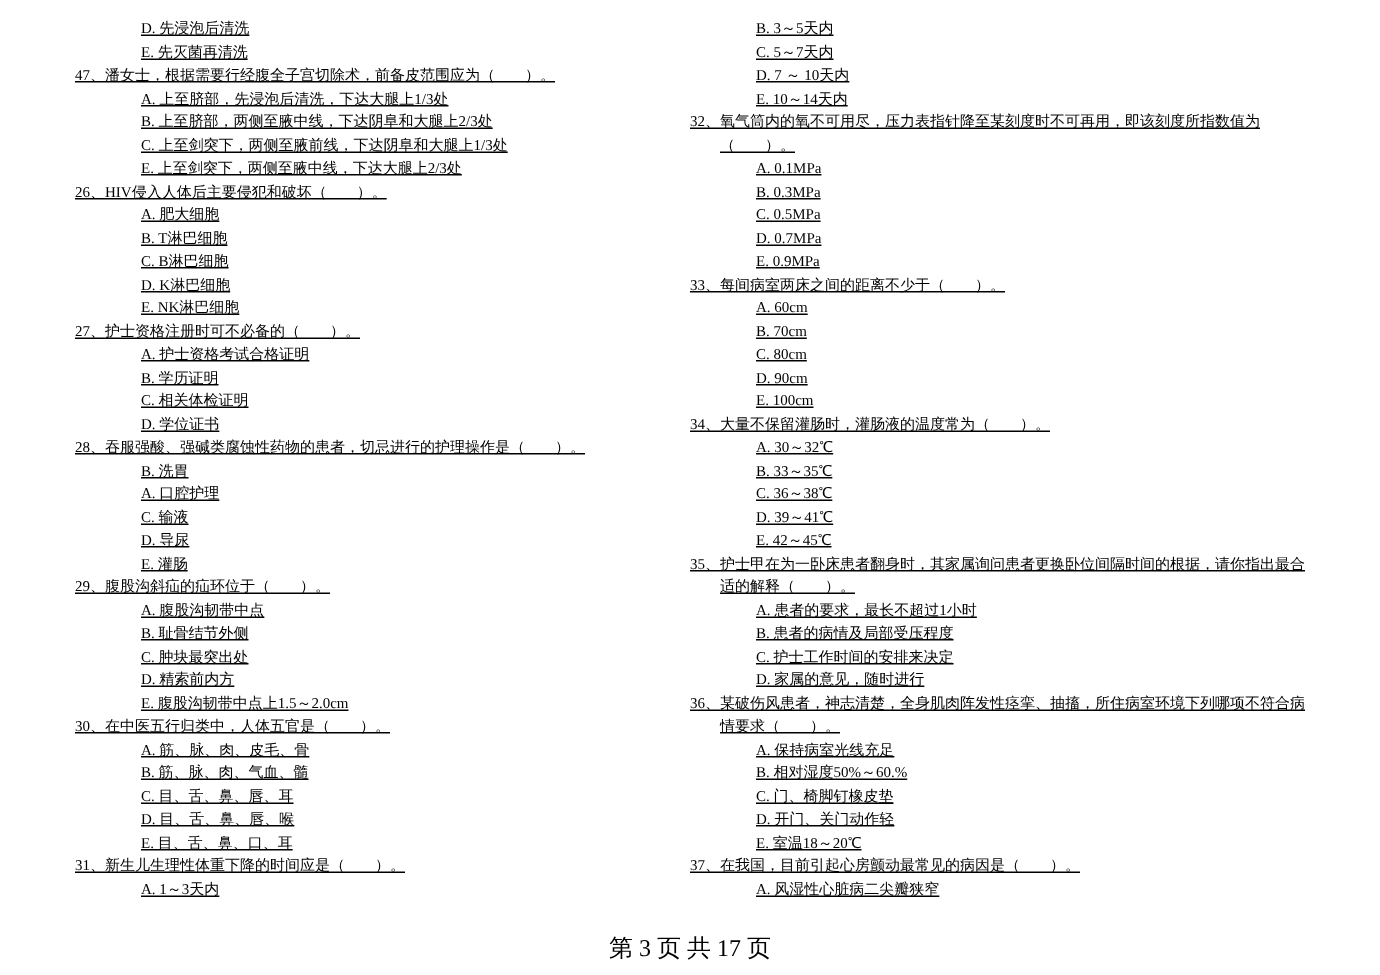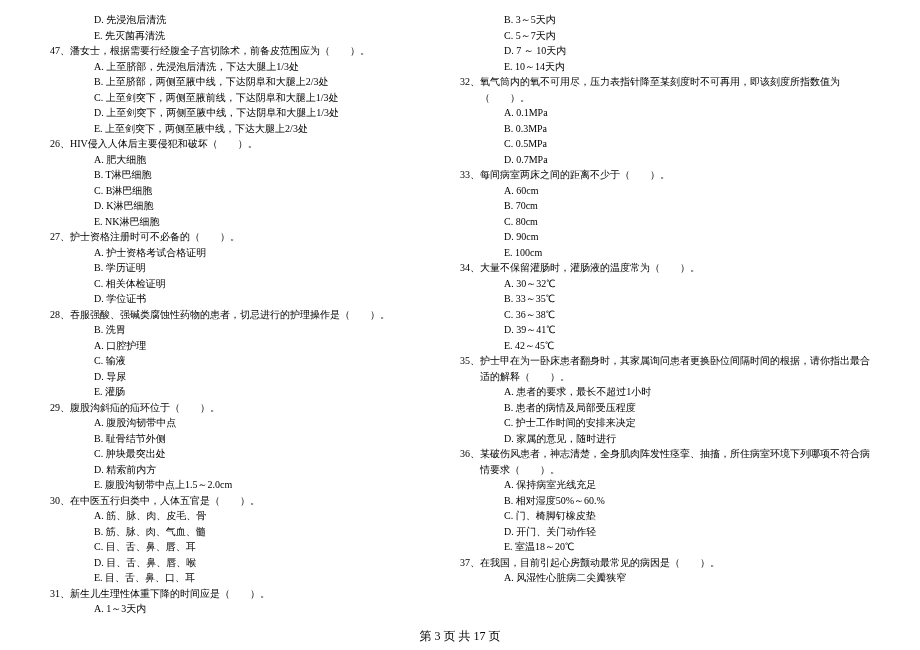--- a/index.html
+++ b/index.html
@@ -14,56 +14,56 @@
   .page {
     width: 920px;
     height: 650px;
     position: relative;
     box-sizing: border-box;
     padding: 12px 50px 20px 50px;
   }
   .cols {
     display: flex;
     flex-direction: row;
+    text-decoration: underline;
   }
   .col {
     flex: 1;
   }
   .q {
     margin: 0;
     padding-left: 20px;
     text-indent: -20px;
   }
   .opt {
     margin: 0;
     padding-left: 44px;
     text-indent: 0;
   }
   .footer {
     position: absolute;
     bottom: 4px;
     left: 0;
     width: 100%;
     text-align: center;
-    font-size: 12px;
+    font-size: 16px;
   }
 </style>
 </head>
 <body>
 
 <div class="page">
   <div class="cols">
     <div class="col" id="col-left">
         <p class="opt">D. 先浸泡后清洗</p>
         <p class="opt">E. 先灭菌再清洗</p>
         <p class="q">47、潘女士，根据需要行经腹全子宫切除术，前备皮范围应为（　　）。</p>
         <p class="opt">A.  上至脐部，先浸泡后清洗，下达大腿上1/3处</p>
         <p class="opt">B.  上至脐部，两侧至腋中线，下达阴阜和大腿上2/3处</p>
         <p class="opt">C.  上至剑突下，两侧至腋前线，下达阴阜和大腿上1/3处</p>
-        <p class="opt">D.  上至剑突下，两侧至腋中线，下达阴阜和大腿上1/3处</p>
         <p class="opt">E.  上至剑突下，两侧至腋中线，下达大腿上2/3处</p>
         <p class="q">26、HIV侵入人体后主要侵犯和破坏（　　）。</p>
         <p class="opt">A. 肥大细胞</p>
         <p class="opt">B. T淋巴细胞</p>
         <p class="opt">C. B淋巴细胞</p>
         <p class="opt">D. K淋巴细胞</p>
         <p class="opt">E. NK淋巴细胞</p>
         <p class="q">27、护士资格注册时可不必备的（　　）。</p>
         <p class="opt">A. 护士资格考试合格证明</p>
         <p class="opt">B. 学历证明</p>
@@ -93,20 +93,21 @@
     <div class="col" id="col-right">
         <p class="opt">B. 3～5天内</p>
         <p class="opt">C. 5～7天内</p>
         <p class="opt">D. 7 ～ 10天内</p>
         <p class="opt">E. 10～14天内</p>
         <p class="q">32、氧气筒内的氧不可用尽，压力表指针降至某刻度时不可再用，即该刻度所指数值为（　　）。</p>
         <p class="opt">A. 0.1MPa</p>
         <p class="opt">B. 0.3MPa</p>
         <p class="opt">C. 0.5MPa</p>
         <p class="opt">D. 0.7MPa</p>
+        <p class="opt">E. 0.9MPa</p>
         <p class="q">33、每间病室两床之间的距离不少于（　　）。</p>
         <p class="opt">A.  60cm</p>
         <p class="opt">B.  70cm</p>
         <p class="opt">C.  80cm</p>
         <p class="opt">D.  90cm</p>
         <p class="opt">E.  100cm</p>
         <p class="q">34、大量不保留灌肠时，灌肠液的温度常为（　　）。</p>
         <p class="opt">A.  30～32℃</p>
         <p class="opt">B.  33～35℃</p>
         <p class="opt">C.  36～38℃</p>

